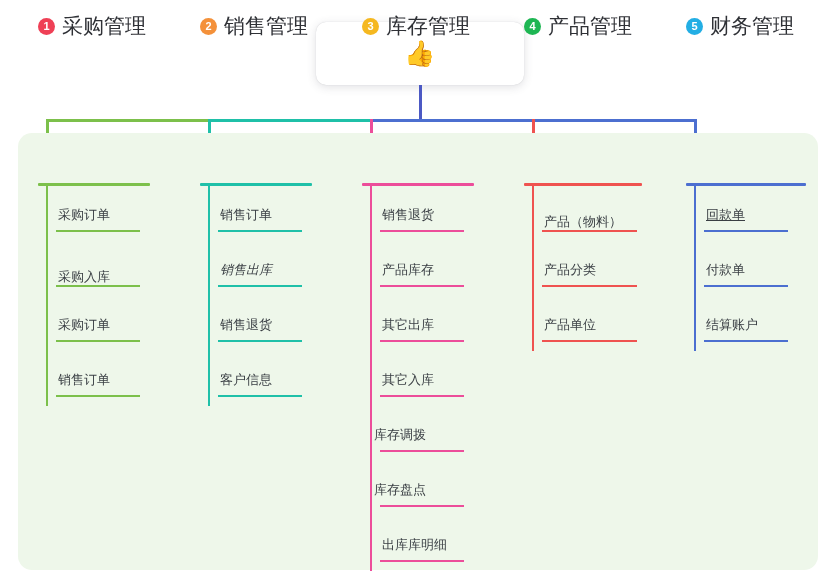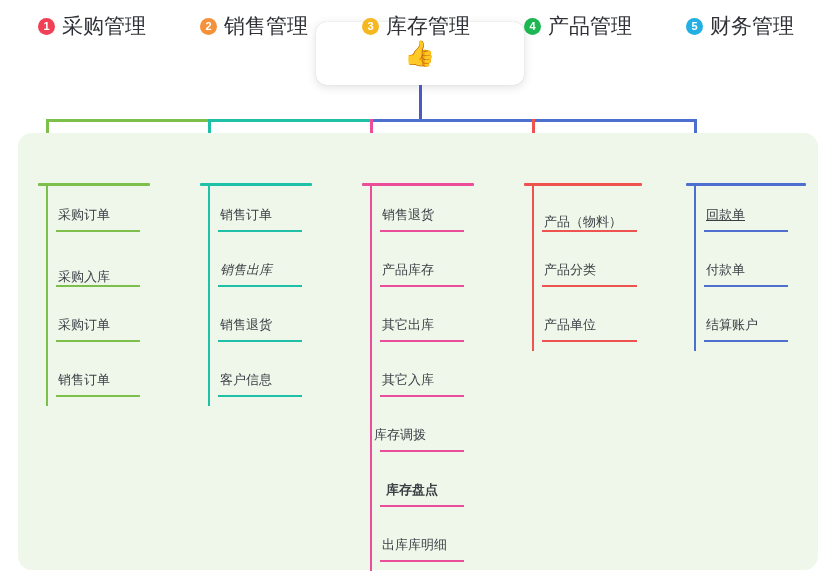--- a/index.html
+++ b/index.html
@@ -117,21 +117,21 @@
         <div class="leaf-text" style="left: 20px; top: 206px;">销售退货</div>
         <div class="leaf-rule" style="left: 18px; top: 230px; width: 84px; background: rgb(236, 77, 154);"></div>
         <div class="leaf-text" style="left: 20px; top: 261px;">产品库存</div>
         <div class="leaf-rule" style="left: 18px; top: 285px; width: 84px; background: rgb(236, 77, 154);"></div>
         <div class="leaf-text" style="left: 20px; top: 316px;">其它出库</div>
         <div class="leaf-rule" style="left: 18px; top: 340px; width: 84px; background: rgb(236, 77, 154);"></div>
         <div class="leaf-text" style="left: 20px; top: 371px;">其它入库</div>
         <div class="leaf-rule" style="left: 18px; top: 395px; width: 84px; background: rgb(236, 77, 154);"></div>
         <div class="leaf-text" style="left: 12px; top: 426px;">库存调拨</div>
         <div class="leaf-rule" style="left: 18px; top: 450px; width: 84px; background: rgb(236, 77, 154);"></div>
-        <div class="leaf-text" style="left: 24px; top: 481px; font-weight: bold;">库存盘点</div>
+        <div class="leaf-text" style="left: 12px; top: 481px;">库存盘点</div>
         <div class="leaf-rule" style="left: 18px; top: 505px; width: 84px; background: rgb(236, 77, 154);"></div>
         <div class="leaf-text" style="left: 20px; top: 536px;">出库库明细</div>
         <div class="leaf-rule" style="left: 18px; top: 560px; width: 84px; background: rgb(236, 77, 154);"></div>
       </div>
       <div class="col" style="left: 524px; width: 150px; height: 588px;">
         <div class="col-head">
           <span class="badge" style="background: rgb(30, 182, 83);">4</span>
           <span class="col-title">产品管理</span>
         </div>
         <div class="col-rule" style="left: 0px; top: 183px; width: 118px; background: rgb(239, 83, 80);"></div>

